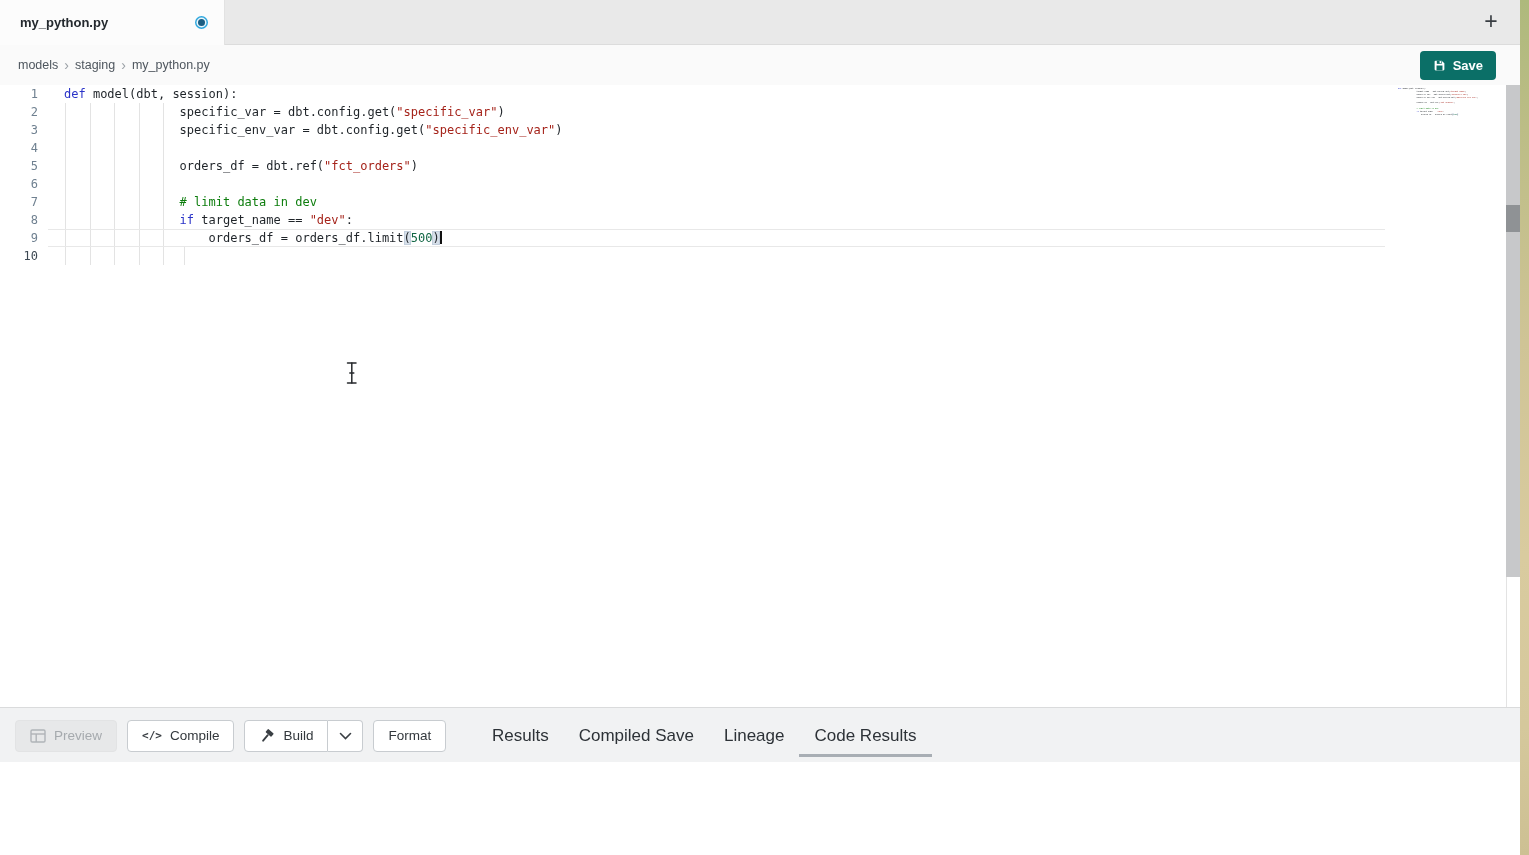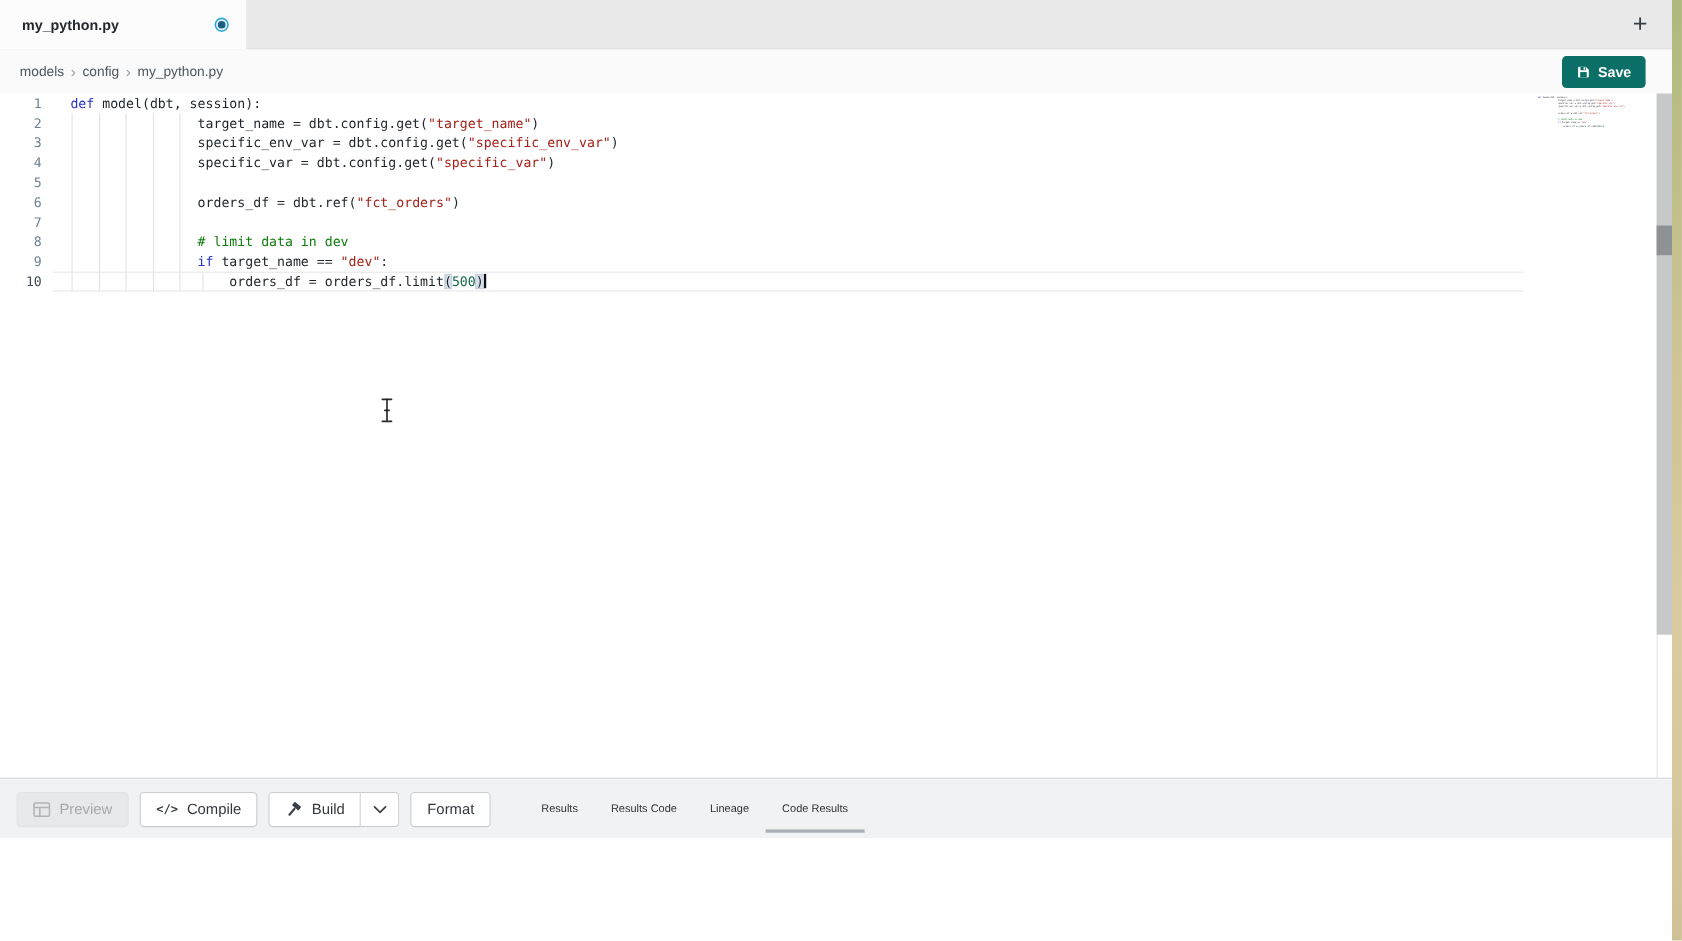--- a/index.html
+++ b/index.html
@@ -77,21 +77,21 @@
   .tool-btn + .tool-btn, .split, .tool-btn.after-gap { margin-left:10px; }
   .tool-btn.disabled { background:#e7e8e9; border-color:#e2e3e4; color:#a6aaae; cursor:default;text-align:right; }
   .split { display:flex; margin-left:10px; }
   .split .tool-btn { margin-left:0; border-radius:4px 0 0 4px;text-align:right; }
   .split .split-caret { width:35px; height:32px; background:#fff; border:1px solid #c8ccd0; border-left:none;
     border-radius:0 4px 4px 0; display:flex; align-items:center; justify-content:center; cursor:pointer; }
   .compile-glyph { font-family:"DejaVu Sans Mono",monospace; font-size:11px; font-weight:bold; color:#3a3f44; }
 
   
   .ptabs { position:absolute; left:477px; top:0; height:55px; display:flex; }
-  .ptab { position:relative; height:55px; line-height:55px; padding:0 15px; font-size:10px;
+  .ptab { position:relative; height:55px; line-height:55px; padding:0 15px; font-size:17px;
     color:#2d3237; cursor:pointer; }
   .ptab.active::after { content:""; position:absolute; left:0; right:0; bottom:6px; height:3px; background:#a8aeb4; }
 
   
   .panel-body { position:absolute; left:0; top:762px; width:1520px; height:93px; background:#fff; }
 </style>
 </head>
 <body>
 
 <div class="app">
@@ -101,21 +101,21 @@
       <span class="file-tab-label">my_python.py</span>
       <span class="unsaved-dot"></span>
     </div>
     <button class="newtab-btn">+</button>
   </div>
 
   <div class="crumbbar">
     <div class="crumbs">
       <span>models</span>
       <span class="crumb-sep">›</span>
-      <span>config</span>
+      <span>staging</span>
       <span class="crumb-sep">›</span>
       <span>my_python.py</span>
     </div>
     <button class="save-btn">
       <span style="display:flex">
         <svg width="13" height="13" viewBox="0 0 24 24">
           <path fill="#fff" d="M5 3h11l5 5v11a2 2 0 0 1-2 2H5a2 2 0 0 1-2-2V5a2 2 0 0 1 2-2z"></path>
           <rect x="7" y="3" width="9" height="6" fill="#0b6f67"></rect>
           <rect x="12.2" y="3.8" width="2.6" height="4.2" rx="0.6" fill="#fff"></rect>
           <rect x="6.5" y="12" width="11" height="9" fill="#0b6f67"></rect>
@@ -141,23 +141,22 @@
         <div class="ln">4</div>
         <div class="ln">5</div>
         <div class="ln">6</div>
         <div class="ln">7</div>
         <div class="ln">8</div>
         <div class="ln">9</div>
         <div class="ln ln-active">10</div>
       </div>
     <div class="code-col" id="code-rows">
         <div class="code-row"><span class="seg-kw">def</span><span class="seg-pl"> model(dbt, session):</span></div>
-        <div class="code-row"><span class="seg-pl">                target_name = dbt.config.get(</span><span class="seg-str">"target_name"</span><span class="seg-pl">)</span></div>
+        <div class="code-row"><span class="seg-pl">                specific_var = dbt.config.get(</span><span class="seg-str">"specific_var"</span><span class="seg-pl">)</span></div>
         <div class="code-row"><span class="seg-pl">                specific_env_var = dbt.config.get(</span><span class="seg-str">"specific_env_var"</span><span class="seg-pl">)</span></div>
-        <div class="code-row"><span class="seg-pl">                specific_var = dbt.config.get(</span><span class="seg-str">"specific_var"</span><span class="seg-pl">)</span></div>
         <div class="code-row"></div>
         <div class="code-row"><span class="seg-pl">                orders_df = dbt.ref(</span><span class="seg-str">"fct_orders"</span><span class="seg-pl">)</span></div>
         <div class="code-row"></div>
         <div class="code-row"><span class="seg-pl">                </span><span class="seg-com"># limit data in dev</span></div>
         <div class="code-row"><span class="seg-pl">                </span><span class="seg-kw">if</span><span class="seg-pl"> target_name == </span><span class="seg-str">"dev"</span><span class="seg-pl">:</span></div>
         <div class="code-row active-line"><span class="seg-pl">                    orders_df = orders_df.limit</span><span class="seg-brk">(</span><span class="seg-num">500</span><span class="seg-brk">)</span><span class="caret"></span></div>
       </div>
 
     <div class="minimap">
       <div class="minimap-inner" id="minimap-inner">
@@ -228,21 +227,21 @@
         </button>
       </div>
 
       <button class="tool-btn after-gap">
         <span>Format</span>
       </button>
     </div>
 
     <div class="ptabs">
       <div class="ptab">Results</div>
-      <div class="ptab">Results Code</div>
+      <div class="ptab">Compiled Save</div>
       <div class="ptab">Lineage</div>
       <div class="ptab active">Code Results</div>
     </div>
   </div>
 
   <div class="panel-body">
     
   </div>
 
 </div>

